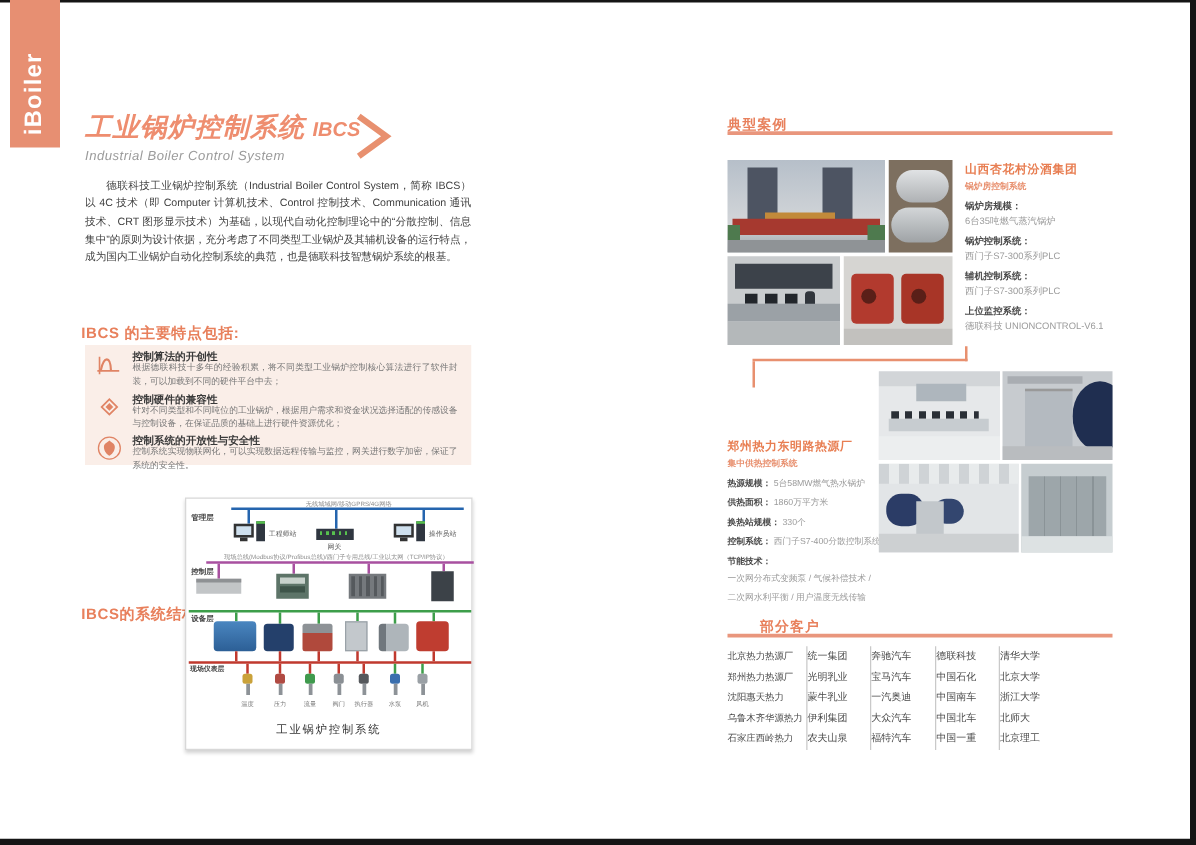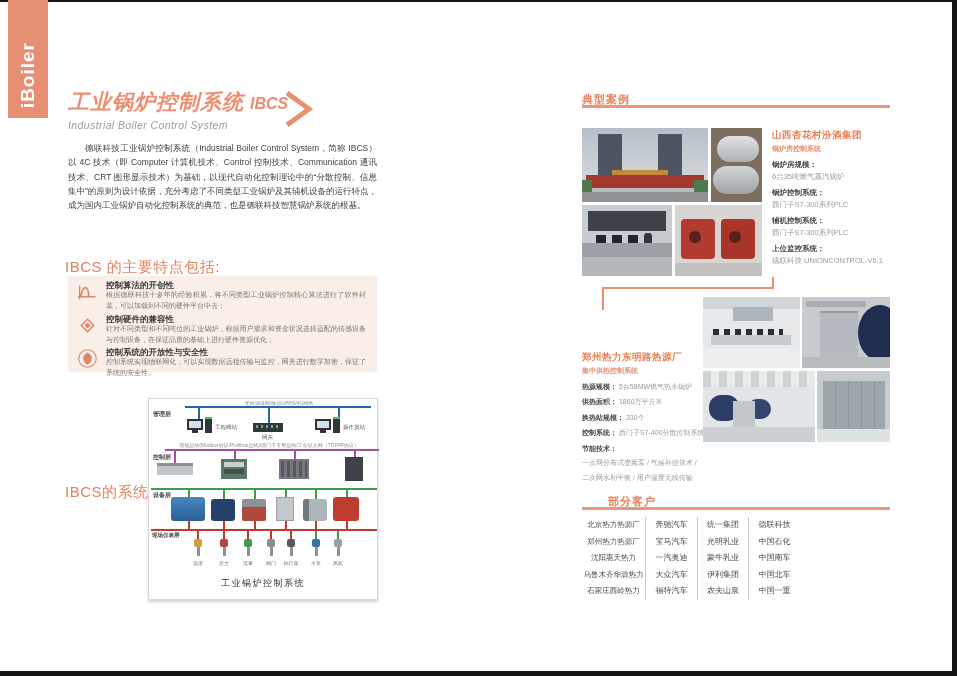--- a/index.html
+++ b/index.html
@@ -24,21 +24,21 @@
   .title-block h1 { font-size:21px; font-weight:bold; color:#ee8d6f; letter-spacing:1px; white-space:nowrap; }
   .title-block h1 .ibcs { font-size:16px; margin-left:6px; letter-spacing:0; }
   .title-sub { font-size:10.5px; color:#9b9b9b; margin-top:3px; letter-spacing:.4px; }
   .chevron { left:282px; top:90px; }
 
   
   .intro { left:68px; top:141px; width:309px; font-size:8.5px; line-height:14.3px;
            text-align:justify; color:#3f3f3f; }
   .intro p { text-indent:2em; }
 
-  .sec-label { font-size:15px; font-weight:normal; color:#e8805c; letter-spacing:.5px; }
+  .sec-label { font-size:12px; font-weight:bold; color:#e8805c; letter-spacing:.5px; }
   .features-heading { left:65px; top:258px; }
 
   .features-box { left:68px; top:276px; width:309px; height:96px; background:#faeee8; }
   .f-icon { position:absolute; left:9px; width:21px; height:21px; }
   .f-title { position:absolute; left:38px; font-size:8.5px; font-weight:bold; color:#3a3a3a; }
   .f-desc { position:absolute; left:38px; width:260px; font-size:7px; line-height:10.8px; color:#777; text-align:justify; }
 
   .diagram-label { left:65px; top:483px; }
 
   
@@ -71,21 +71,21 @@
   .c2-line { font-size:7px; margin-top:5.5px; white-space:nowrap; }
   .c2-line .lab { font-weight:bold; color:#4a4a4a; }
   .c2-line .val { color:#9b9b9b; }
   .c2-note { font-size:7px; color:#9b9b9b; margin-top:4.5px; white-space:nowrap; }
 
   .connector-a { left:602px; top:277px; width:172px; height:12px;
                  border-right:2px solid #e8906f; border-bottom:2px solid #e8906f; }
   .connector-b { left:602px; top:289px; width:2px; height:21px; background:#e8906f; }
 
   .customers-grid { left:582px; top:517px; width:315px; display:flex; }
-  .cust-col { text-align:center; }
+  .cust-col { text-align:left; }
   .cust-col:not(:last-child) { border-right:1px solid #c9c9c9; }
   .cust-col div { font-size:8px; line-height:16.5px; color:#4a4a4a; white-space:nowrap; }
 </style>
 </head>
 <body>
 
 <div class="page">
 
   <div class="abs frame-top"></div>
   <div class="abs frame-right"></div>
@@ -336,36 +336,43 @@
   <div class="sec-rule" style="left:582px;top:507px"></div>
 
   <div class="abs customers-grid">
     <div class="cust-col" style="width:64px">
       <div style="font-size:7.5px">北京热力热源厂</div>
       <div style="font-size:7.5px">郑州热力热源厂</div>
       <div style="font-size:7.5px">沈阳惠天热力</div>
       <div style="font-size:7.5px">乌鲁木齐华源热力</div>
       <div style="font-size:7.5px">石家庄西岭热力</div>
     </div>
+    <div class="cust-col" style="width:51px">
+      <div>统一集团</div>
+      <div>光明乳业</div>
+      <div>蒙牛乳业</div>
+      <div>伊利集团</div>
+      <div>农夫山泉</div>
+    </div>
     <div class="cust-col" style="width:52px">
       <div>奔驰汽车</div>
       <div>宝马汽车</div>
       <div>一汽奥迪</div>
       <div>大众汽车</div>
       <div>福特汽车</div>
     </div>
     <div class="cust-col" style="width:51px">
-      <div>统一集团</div>
-      <div>光明乳业</div>
-      <div>蒙牛乳业</div>
-      <div>伊利集团</div>
-      <div>农夫山泉</div>
-    </div>
-    <div class="cust-col" style="width:51px">
       <div>德联科技</div>
       <div>中国石化</div>
       <div>中国南车</div>
       <div>中国北车</div>
       <div>中国一重</div>
     </div>
+    <div class="cust-col" style="width:44px">
+      <div>清华大学</div>
+      <div>北京大学</div>
+      <div>浙江大学</div>
+      <div>北师大</div>
+      <div>北京理工</div>
+    </div>
   </div>
 
 </div>
 
 </body></html>

